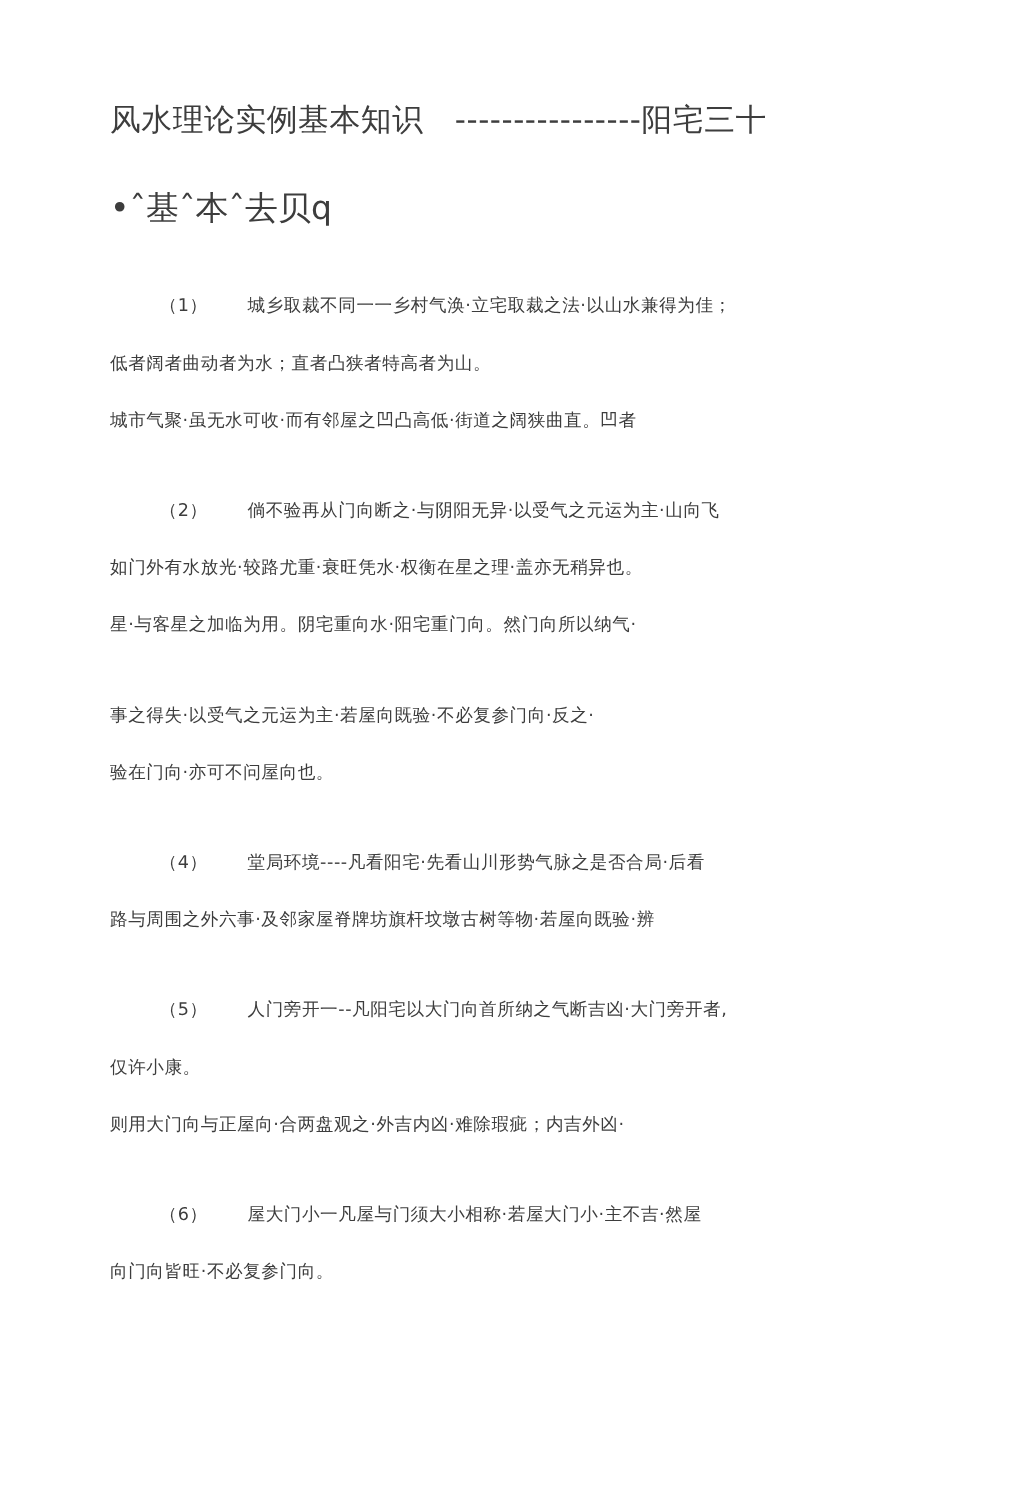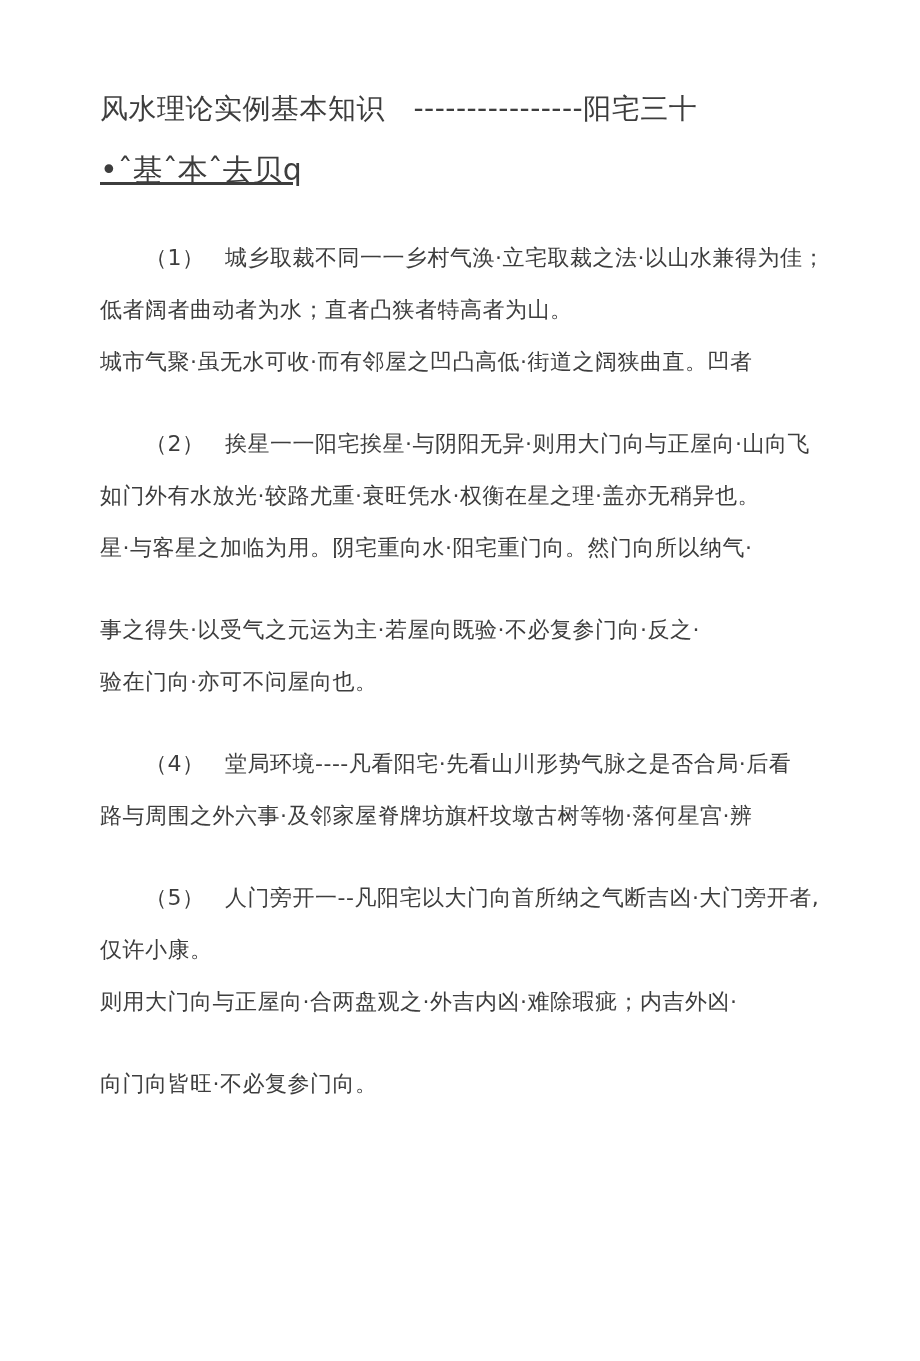--- a/index.html
+++ b/index.html
@@ -21,27 +21,26 @@
   .doc-title {
     font-size: 28px;
     line-height: 38px;
     white-space: nowrap;
     font-weight: normal;
     letter-spacing: 0.5px;
   }
   .doc-subtitle {
     font-size: 30px;
     line-height: 44px;
-    margin-top: 20px;
+    margin-top: 40px;
     white-space: nowrap;
     font-weight: normal;
-    text-decoration: underline;
   }
   .para {
-    font-size: 22px;
+    font-size: 16px;
     margin-top: 30px;
   }
   .para.first-para {
     margin-top: 40px;
   }
   .line {
     line-height: 52px;
     white-space: nowrap;
     letter-spacing: 0.5px;
   }
@@ -62,38 +61,39 @@
   <div class="doc-title">风水理论实例基本知识　----------------阳宅三十</div>
   <div class="doc-subtitle">•ˆ基ˆ本ˆ去贝q</div>
 
   <div class="para first-para">
     <div class="line lead"><span class="pnum">（1）</span><span>城乡取裁不同一一乡村气涣·立宅取裁之法·以山水兼得为佳；</span></div>
     <div class="line">低者阔者曲动者为水；直者凸狭者特高者为山。</div>
     <div class="line">城市气聚·虽无水可收·而有邻屋之凹凸高低·街道之阔狭曲直。凹者</div>
   </div>
 
   <div class="para">
-    <div class="line lead"><span class="pnum">（2）</span><span>挨星一一阳宅挨星·与阴阳无异·则用大门向与正屋向·山向飞</span></div>
+    <div class="line lead"><span class="pnum">（2）</span><span>倘不验再从门向断之·与阴阳无异·以受气之元运为主·山向飞</span></div>
     <div class="line">如门外有水放光·较路尤重·衰旺凭水·权衡在星之理·盖亦无稍异也。</div>
     <div class="line">星·与客星之加临为用。阴宅重向水·阳宅重门向。然门向所以纳气·</div>
   </div>
 
   <div class="para">
     <div class="line">事之得失·以受气之元运为主·若屋向既验·不必复参门向·反之·</div>
     <div class="line">验在门向·亦可不问屋向也。</div>
   </div>
 
   <div class="para">
     <div class="line lead"><span class="pnum">（4）</span><span>堂局环境----凡看阳宅·先看山川形势气脉之是否合局·后看</span></div>
-    <div class="line">路与周围之外六事·及邻家屋脊牌坊旗杆坟墩古树等物·落何星宫·辨</div>
+    <div class="line">路与周围之外六事·及邻家屋脊牌坊旗杆坟墩古树等物·若屋向既验·辨</div>
   </div>
 
   <div class="para">
     <div class="line lead"><span class="pnum">（5）</span><span>人门旁开一--凡阳宅以大门向首所纳之气断吉凶·大门旁开者,</span></div>
     <div class="line">仅许小康。</div>
     <div class="line">则用大门向与正屋向·合两盘观之·外吉内凶·难除瑕疵；内吉外凶·</div>
   </div>
 
   <div class="para">
+    <div class="line lead"><span class="pnum">（6）</span><span>屋大门小一凡屋与门须大小相称·若屋大门小·主不吉·然屋</span></div>
     <div class="line">向门向皆旺·不必复参门向。</div>
   </div>
 
 </div>
 
 </body></html>

